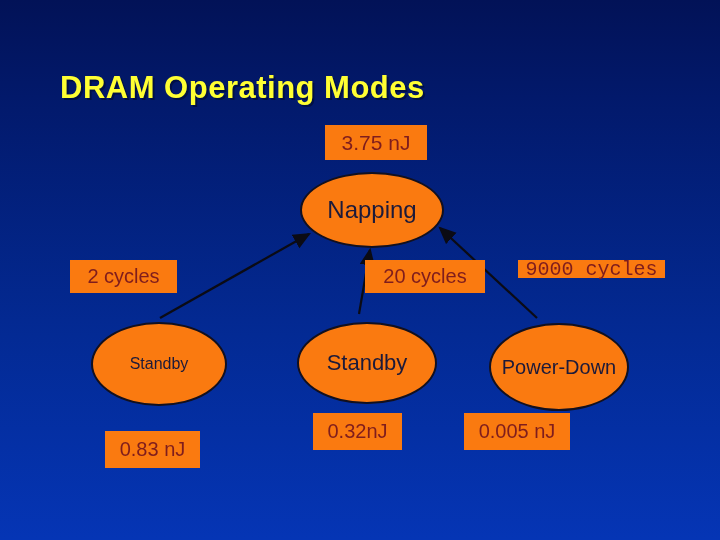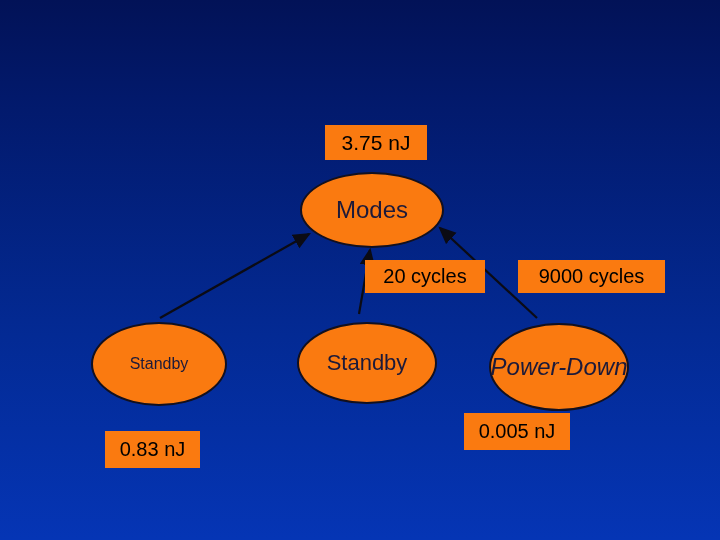--- a/index.html
+++ b/index.html
@@ -14,45 +14,45 @@
   .title{
     position:absolute;left:60px;top:70px;
     font-size:31px;font-weight:bold;letter-spacing:0.5px;
     color:#ffff33;
     text-shadow:2px 2px 0 rgba(0,10,40,0.55);
     white-space:nowrap;
   }
   .obox{
     position:absolute;
     background:#fa7a10;
-    color:#000000;
+    color:#7f1d1d;
     display:flex;align-items:center;justify-content:center;
     font-size:20px;
     white-space:nowrap;
   }
   .ellipse{
     position:absolute;
     background:#fa7a10;
     border:2px solid #12101f;
     border-radius:50%;
     color:#1c1a3a;
     display:flex;align-items:center;justify-content:center;
     white-space:nowrap;
   }
   #arrows{position:absolute;left:0;top:0;z-index:1;pointer-events:none;}
   .node-layer{position:absolute;left:0;top:0;width:720px;height:540px;z-index:2;}
   
   #box-active-energy {left:325px;top:125px;width:102px;height:35px;font-size:21px;}
   #ellipse-active    {left:300px;top:172px;width:140px;height:72px;font-size:24px;}
   #box-standby-cycles{left:70px; top:260px;width:107px;height:33px;}
   #box-napping-cycles{left:365px;top:260px;width:120px;height:33px;}
-  #box-pd-cycles     {left:518px;top:260px;width:147px;height:33px;}
+  #box-pd-cycles     {left:518px;top:260px;width:147px;height:18px;font-family:Liberation Mono, monospace;}
   #ellipse-standby   {left:91px; top:322px;width:132px;height:80px;font-size:16px;}
   #ellipse-napping   {left:297px;top:322px;width:136px;height:78px;font-size:22px;}
-  #ellipse-pd        {left:489px;top:323px;width:136px;height:84px;font-size:24px;overflow:visible;font-style:italic;}
+  #ellipse-pd        {left:489px;top:323px;width:136px;height:84px;font-size:20px;overflow:visible;}
   #box-standby-energy{left:105px;top:431px;width:95px; height:37px;}
   #box-napping-energy{left:313px;top:413px;width:89px; height:37px;}
   #box-pd-energy     {left:464px;top:413px;width:106px;height:37px;}
 </style>
 </head>
 <body>
 
 <div id="slide">
 
   <svg id="arrows" width="720" height="540" viewBox="0 0 720 540">
@@ -61,35 +61,38 @@
         <path d="M0,0 L8,3.5 L0,7 z" fill="#0b0b14"></path>
       </marker>
     </defs>
     <line x1="160" y1="318" x2="309" y2="234" stroke="#0b0b14" stroke-width="2.2" marker-end="url(#ah)"></line>
     <line x1="359" y1="314" x2="370" y2="250" stroke="#0b0b14" stroke-width="2.2" marker-end="url(#ah)"></line>
     <line x1="537" y1="318" x2="440" y2="228" stroke="#0b0b14" stroke-width="2.2" marker-end="url(#ah)"></line>
   </svg>
 
   <div class="node-layer">
 
+    <div class="title">DRAM Operating Modes</div>
 
     <div class="obox" id="box-active-energy">3.75 nJ</div>
 
-    <div class="ellipse" id="ellipse-active">Modes</div>
+    <div class="ellipse" id="ellipse-active">Napping</div>
 
+    <div class="obox" id="box-standby-cycles">2 cycles</div>
 
     <div class="obox" id="box-napping-cycles">20 cycles</div>
 
     <div class="obox" id="box-pd-cycles">9000 cycles</div>
 
     <div class="ellipse" id="ellipse-standby">Standby</div>
 
     <div class="ellipse" id="ellipse-napping">Standby</div>
 
     <div class="ellipse" id="ellipse-pd">Power-Down</div>
 
     <div class="obox" id="box-standby-energy">0.83 nJ</div>
 
+    <div class="obox" id="box-napping-energy">0.32nJ</div>
 
     <div class="obox" id="box-pd-energy">0.005 nJ</div>
 
   </div>
 </div>
 
 </body></html>

